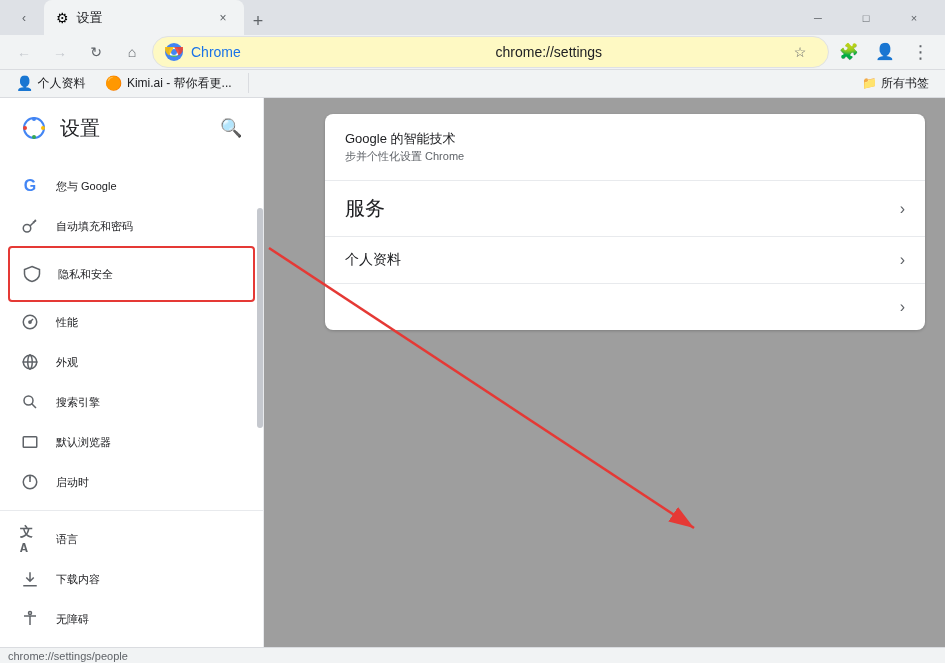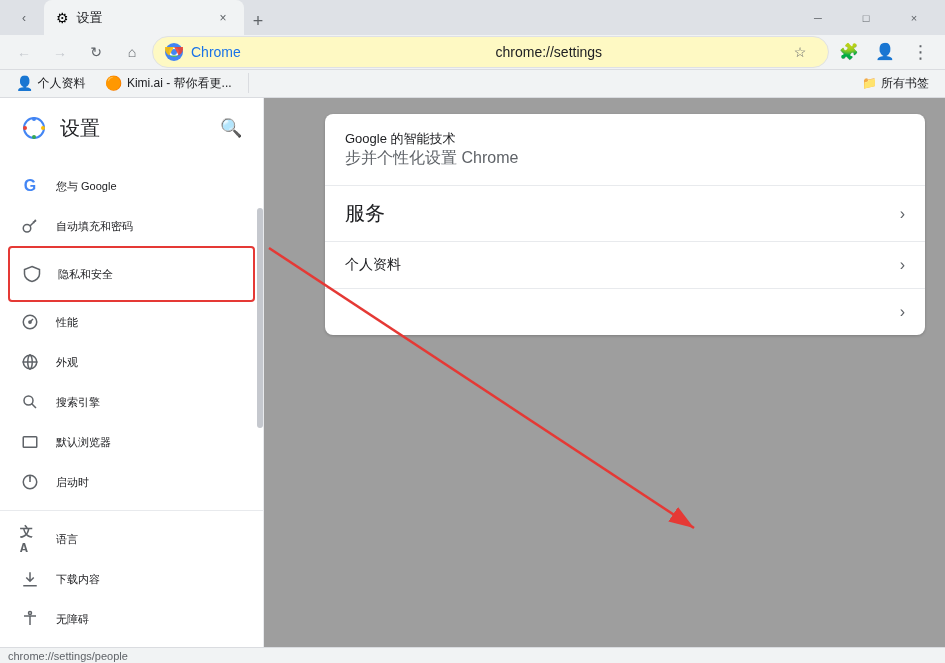--- a/index.html
+++ b/index.html
@@ -262,21 +262,21 @@
     </div>
 
     <div class="main-content">
 
       <div style="background:#fff;margin:16px 20px;border-radius:8px;box-shadow:0 1px 3px rgba(0,0,0,0.2);overflow:hidden;">
 
         <div style="display:flex;align-items:center;justify-content:space-between;padding:16px 20px;border-bottom:1px solid #e8eaed;">
           <div>
             <div style="font-size:13px;color:#202124;">Google 的智能技术</div>
             <div style="font-size:13px;color:#202124;">
-              <span style="font-size:16px;color:#5f6368;">步并个性化设置 Chrome</span>
+              <span style="font-size:11px;color:#5f6368;">步并个性化设置 Chrome</span>
             </div>
           </div>
         </div>
 
         <div style="display:flex;align-items:center;justify-content:space-between;padding:14px 20px;border-bottom:1px solid #e8eaed;cursor:pointer;">
           <span style="font-size:20px;color:#202124;">服务</span>
           <span style="color:#5f6368;font-size:16px;">›</span>
         </div>
 
         <div style="display:flex;align-items:center;justify-content:space-between;padding:14px 20px;border-bottom:1px solid #e8eaed;cursor:pointer;">

